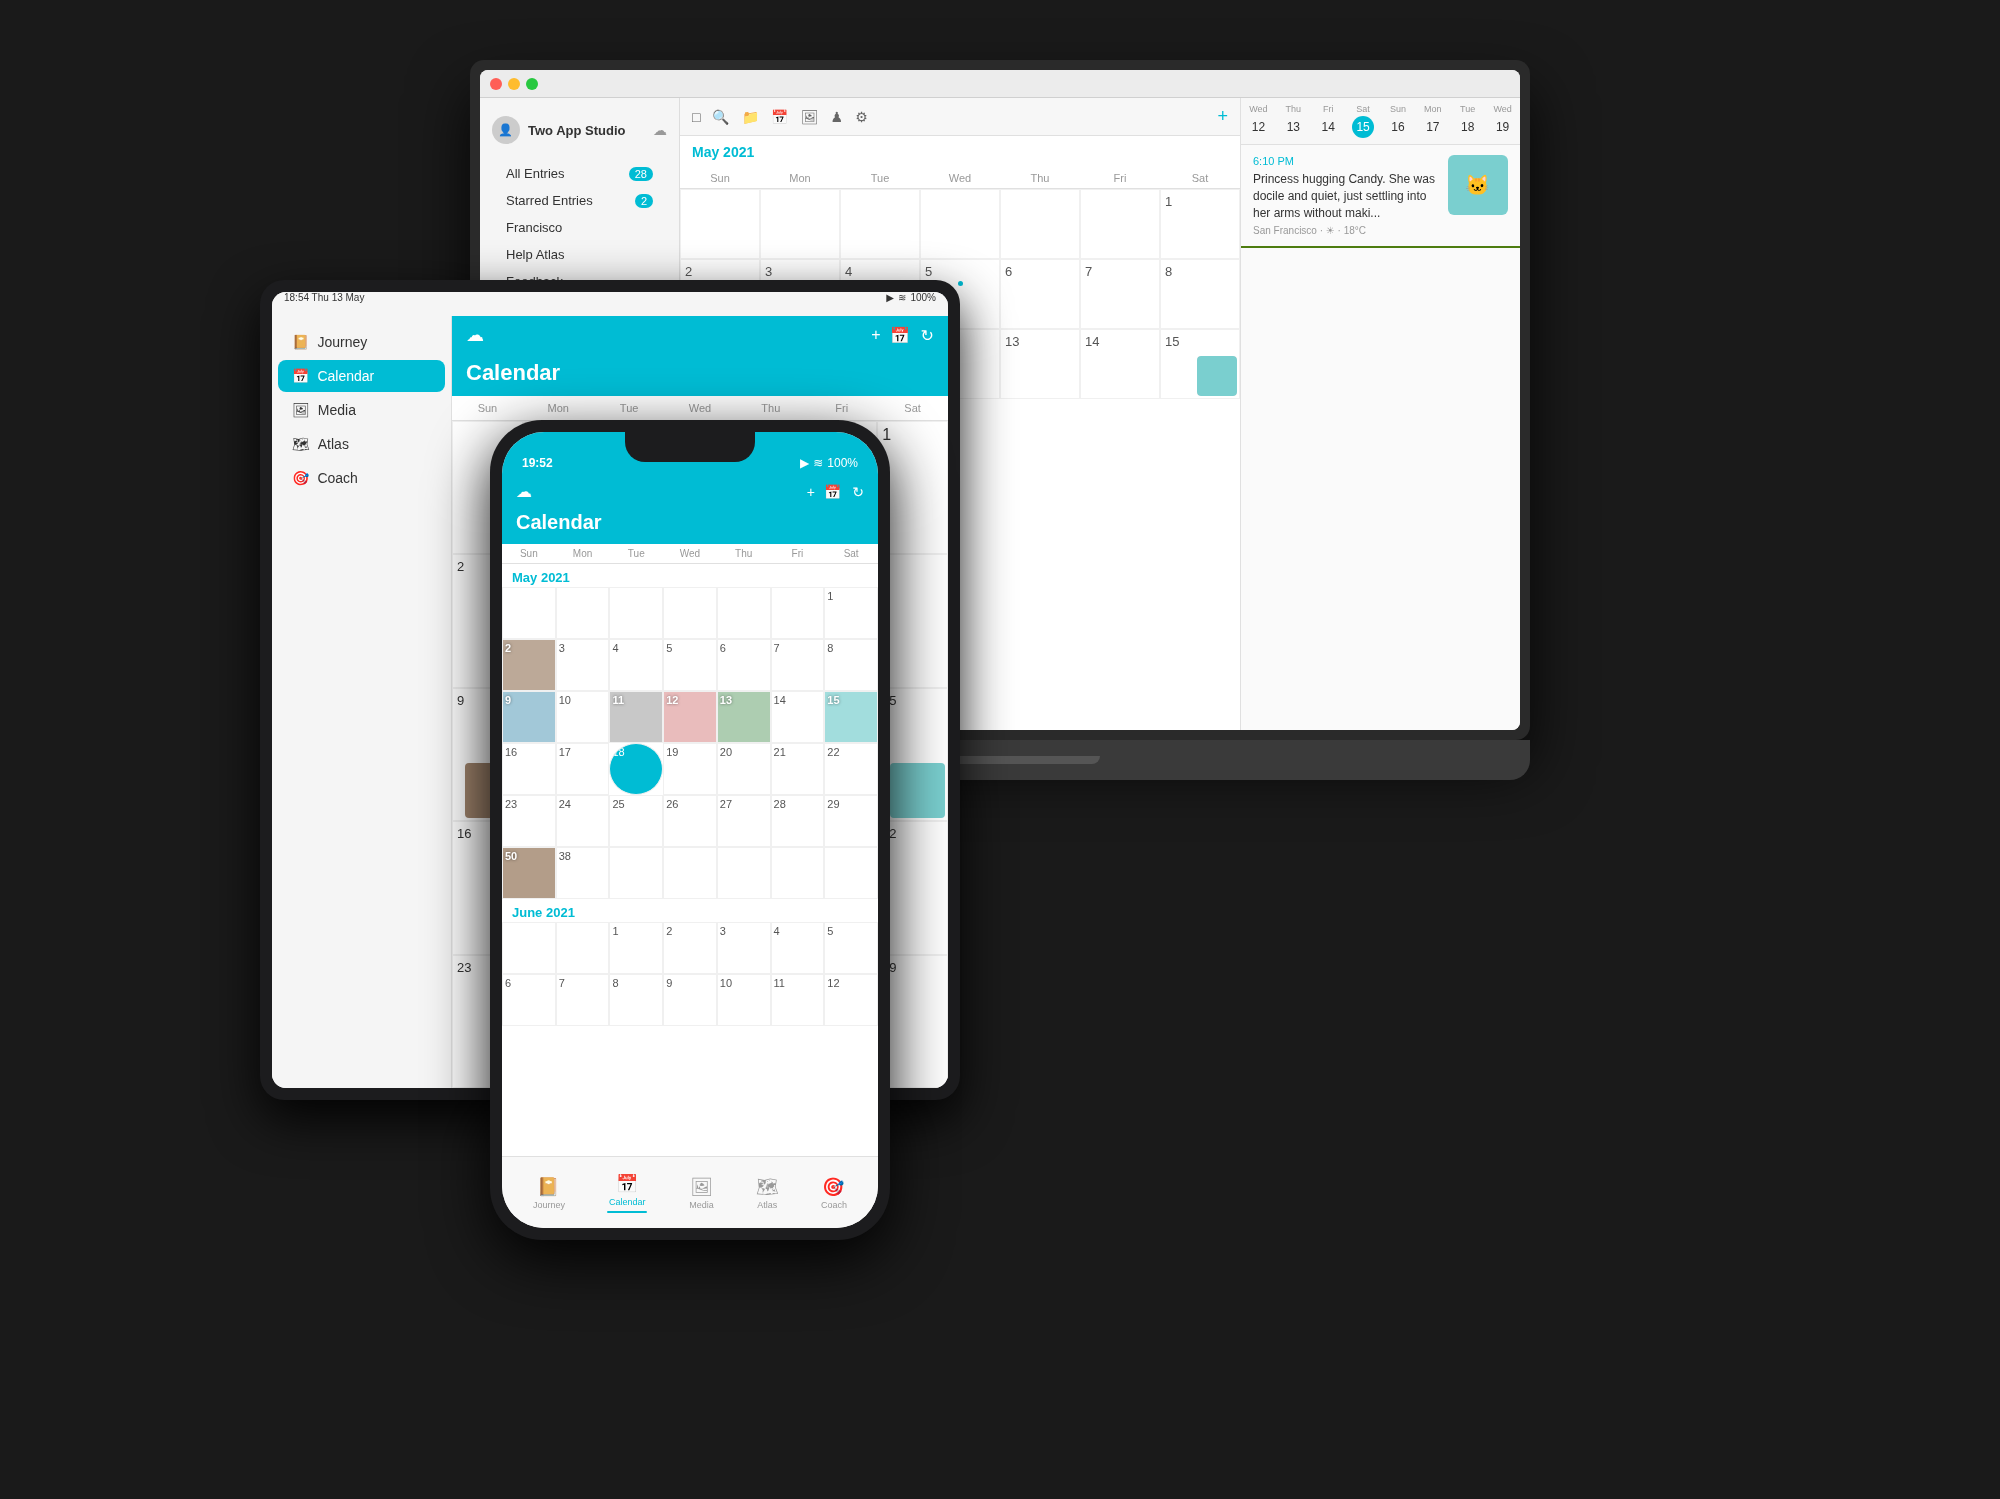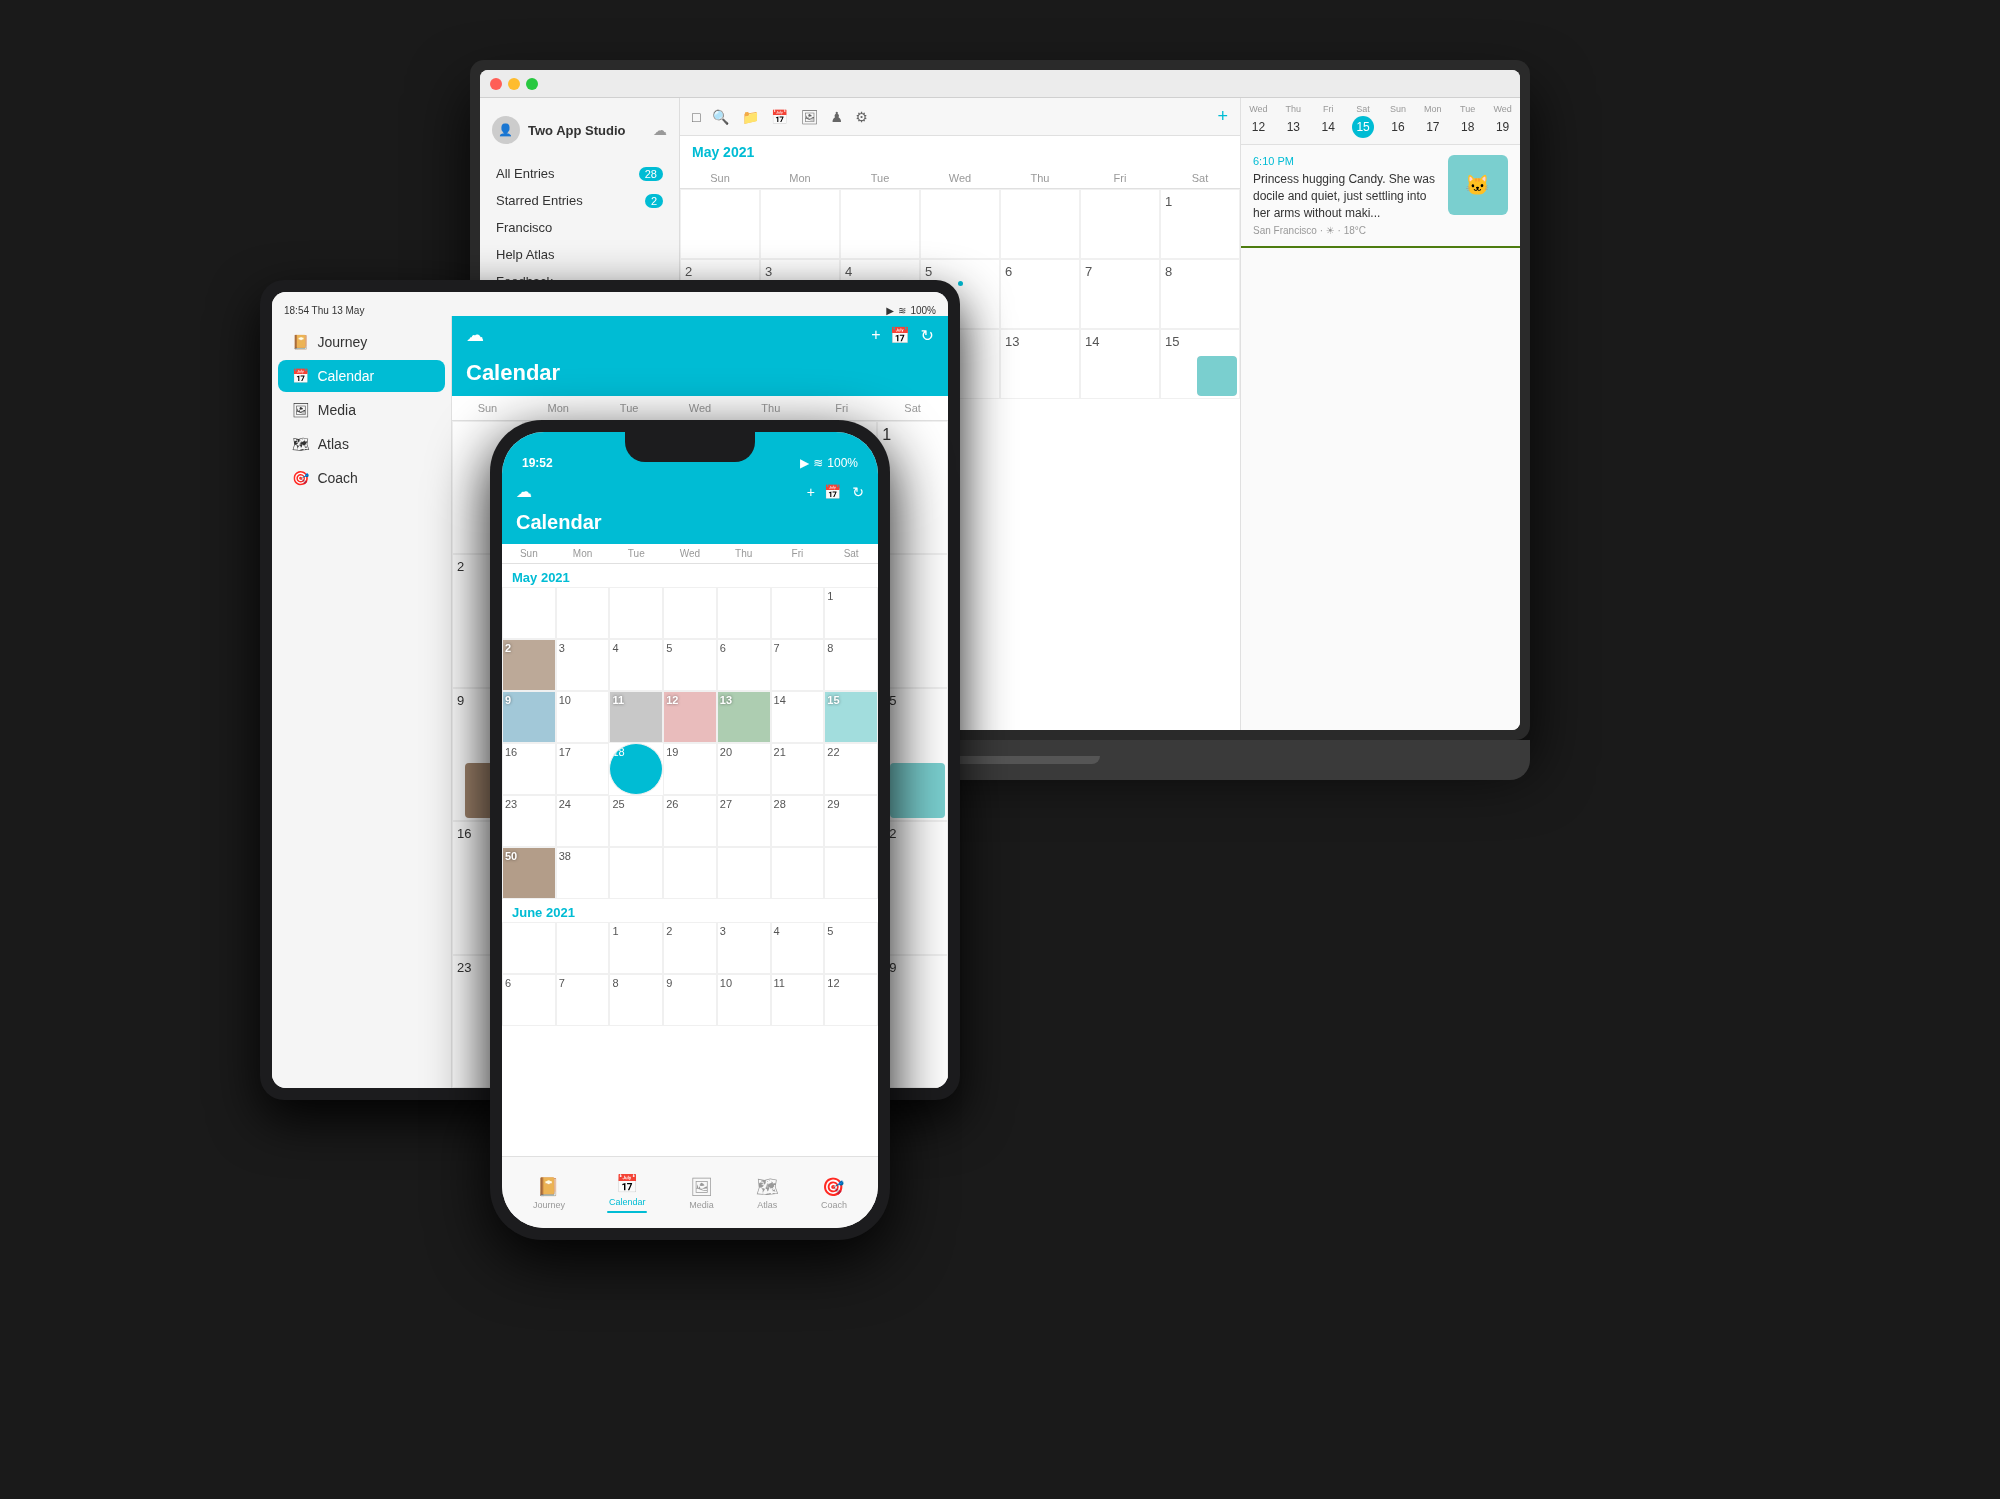--- a/index.html
+++ b/index.html
@@ -106,21 +106,21 @@
     }
     .mac-user-name {
       font-size: 13px; font-weight: 600; color: #333;
       flex: 1;
     }
     .mac-cloud-icon { font-size: 14px; color: #999; }
 
     .mac-nav-item {
       display: flex;
       align-items: center;
-      padding: 6px 16px;
+      padding: 6px 26px;
       font-size: 13px;
       color: #333;
       cursor: pointer;
       gap: 16px;
     }
     .mac-nav-badge {
       margin-left: auto;
       background: #00bcd4;
       color: white;
       border-radius: 10px;
@@ -288,21 +288,21 @@
       background: #f0f0f0;
       border-radius: 14px;
       overflow: hidden;
       display: flex;
       flex-direction: column;
     }
     .tablet-statusbar {
       height: 24px;
       background: #f5f5f5;
       display: flex;
-      align-items: flex-end;
+      align-items: flex-start;
       padding: 0 12px;
       font-size: 10px;
       color: #333;
       gap: 4px;
     }
     .tablet-content {
       flex: 1;
       display: flex;
       overflow: hidden;
     }

